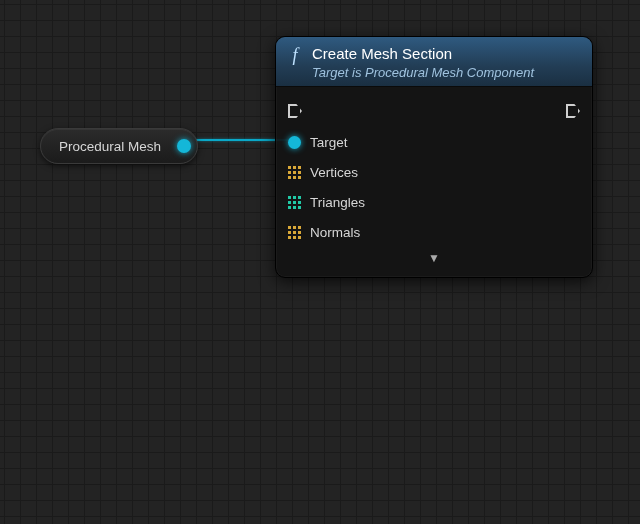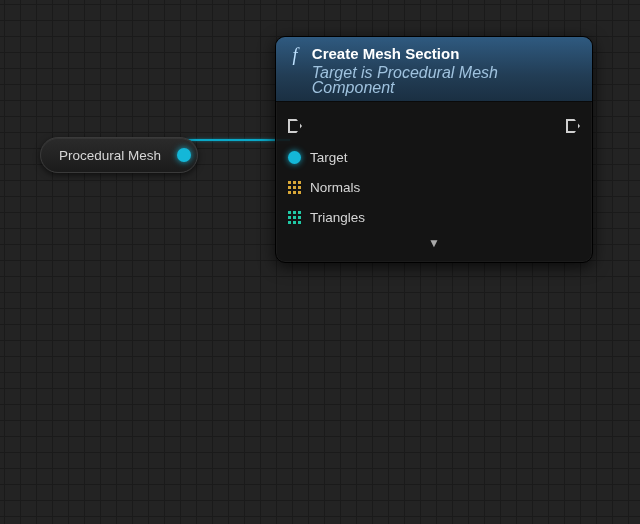--- a/index.html
+++ b/index.html
@@ -27,21 +27,21 @@
   .wire {
     position: absolute;
     top: 139px; left: 186px;
     width: 104px; height: 2px;
     background: #0aa8c8;
     box-shadow: 0 0 3px rgba(10,168,200,0.6);
   }
   
   .var-node {
     position: absolute;
-    top: 137px; left: 40px;
+    top: 128px; left: 40px;
     width: 158px; height: 36px;
     border-radius: 18px;
     background: linear-gradient(to bottom, #2b2b2b, #1b1b1b);
     border: 1px solid #3a3a3a;
     display: flex; align-items: center;
     padding-left: 18px;
     box-shadow: 0 2px 6px rgba(0,0,0,0.6), inset 0 1px 0 rgba(255,255,255,0.05);
     color: #e8e8e8;
     font-size: 14px;
   }
@@ -68,22 +68,22 @@
     display: flex; align-items: flex-start; gap: 8px;
     border-bottom: 1px solid #0a0a0a;
   }
   .func-icon {
     font-style: italic; font-family: Georgia, "Times New Roman", serif;
     color: #bfe2ff; font-size: 18px; line-height: 18px;
     width: 18px; text-align: center;
     padding-top: 1px;
   }
   .func-title-wrap { display: flex; flex-direction: column; }
-  .func-title { color: #ffffff; font-size: 15px; font-weight: 700; line-height: 18px; }
-  .func-sub { color: #9fc2de; font-size: 16px; font-style: italic; line-height: 15px; margin-top: 2px; }
+  .func-title { color: #ffffff; font-size: 15px; font-weight: 400; line-height: 18px; }
+  .func-sub { color: #9fc2de; font-size: 13px; font-style: italic; line-height: 15px; margin-top: 2px; }
   .func-body { padding: 10px 12px 6px 12px; position: relative; }
   .row { display: flex; align-items: center; gap: 9px; height: 30px; }
   .row.exec-row { justify-content: space-between; height: 28px; margin-bottom: 2px; }
   .label { color: #d6d6d6; font-size: 13.5px; }
   
   .exec-pin {
     width: 14px; height: 14px; position: relative;
   }
   .exec-pin::before {
     content: ""; position: absolute; inset: 0;
@@ -152,49 +152,63 @@
       <span class="exec-pin"></span>
       <span class="exec-pin exec-pin-out"></span>
     </div>
 
     <div class="row">
       <span class="circle-pin filled-blue"></span>
       <span class="label">Target</span>
     </div>
 
 
+    <div class="row">
+      <span class="array-pin ap-gold">
+          <span></span>
+          <span></span>
+          <span></span>
+          <span></span>
+          <span></span>
+          <span></span>
+          <span></span>
+          <span></span>
+          <span></span>
+        </span>
+      <span class="label">Vertices</span>
+    </div>
+
+    <div class="row">
+      <span class="array-pin ap-teal">
+          <span></span>
+          <span></span>
+          <span></span>
+          <span></span>
+          <span></span>
+          <span></span>
+          <span></span>
+          <span></span>
+          <span></span>
+        </span>
+      <span class="label">Triangles</span>
+    </div>
 
     <div class="row">
       <span class="array-pin ap-gold">
           <span></span>
           <span></span>
           <span></span>
           <span></span>
           <span></span>
           <span></span>
           <span></span>
           <span></span>
           <span></span>
         </span>
       <span class="label">Normals</span>
-    </div>
-
-    <div class="row">
-      <span class="array-pin ap-teal">
-          <span></span>
-          <span></span>
-          <span></span>
-          <span></span>
-          <span></span>
-          <span></span>
-          <span></span>
-          <span></span>
-          <span></span>
-        </span>
-      <span class="label">Triangles</span>
     </div>
 
 
 
 
 
     <div class="expand-arrow">▼</div>
   </div>
 </div>
 

